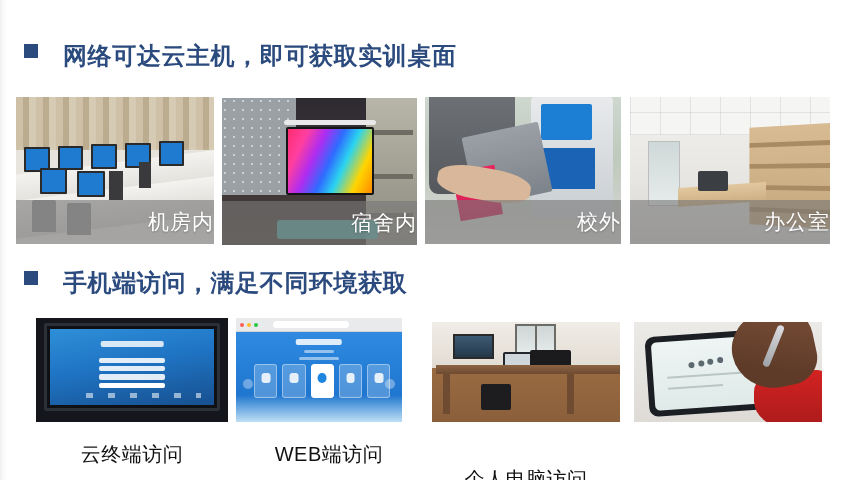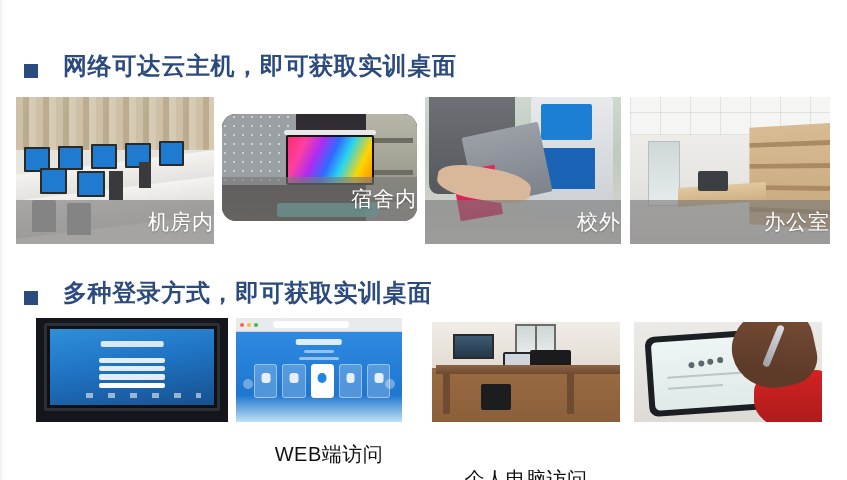--- a/index.html
+++ b/index.html
@@ -24,21 +24,21 @@
     position: absolute;
     left: 0; top: 0;
     width: 7px; height: 480px;
     background: linear-gradient(to right, #f1f1f1 0%, #fbfbfb 55%, #ffffff 100%);
   }
 
   
   .heading {
     position: absolute;
     display: flex;
-    align-items: flex-end;
+    align-items: flex-start;
     height: 34px;
   }
   .heading .bullet {
     width: 14px;
     height: 14px;
     background: #2b4a7d;
     flex: 0 0 auto;
   }
   .heading .htext {
     margin-left: 25px;
@@ -391,21 +391,21 @@
       <div class="tower" style="left:47%; top:50%; width:7%; height:20%;"></div>
       <div class="tower" style="left:62%; top:44%; width:6%; height:18%;"></div>
       <div class="chair" style="left:8%;  top:70%; width:12%; height:22%;"></div>
       <div class="chair" style="left:26%; top:72%; width:12%; height:22%;"></div>
       <div class="band">
         <span>机房内</span>
       </div>
     </div>
   </div>
 
-  <div class="tile" style="left:222px; top:114px; width:195px; height:107px;border-radius:14px;">
+  <div class="tile" style="left:222px; top:98px; width:195px; height:147px;">
     <div class="photo dorm">
       <div class="pegboard"></div>
       <div class="shelfR">
         <i style="top:22%"></i>
           <i style="top:52%"></i>
           <i style="top:78%"></i>
       </div>
       <div class="lightbar"></div>
       <div class="screen"></div>
       <div class="kb"></div>
@@ -444,37 +444,38 @@
       <div class="book"></div>
       <div class="arm"></div>
       <div class="band">
         <span>校外</span>
       </div>
     </div>
   </div>
 
   <div class="heading" id="heading-2">
     <span class="bullet"></span>
-    <span class="htext">多种登录方式，即可获取实训桌面</span>
+    <span class="htext">手机端访问，满足不同环境获取</span>
   </div>
 
   <div class="tile" style="left:36px; top:318px; width:192px; height:104px; background:#14161b;">
     <div class="photo term">
       <div class="bezel">
         <div class="scr">
           <div class="logo"></div>
           <div class="fld" style="top:38%"></div>
           <div class="fld" style="top:49%"></div>
           <div class="fld" style="top:60%"></div>
           <div class="btn" style="top:71%"></div>
           <div class="taskbar"></div>
         </div>
       </div>
     </div>
   </div>
+  <div class="cap2" style="left:36px; top:441px; width:192px;">云终端访问</div>
 
   <div class="tile" style="left:236px; top:318px; width:166px; height:104px; background:#ffffff;">
     <div class="photo web">
       <div class="chrome">
         <div class="dots">
           <i style="background:#ff5f57"></i>
             <i style="background:#febc2e"></i>
             <i style="background:#28c840"></i>
         </div>
         <div class="urlbar"></div>

